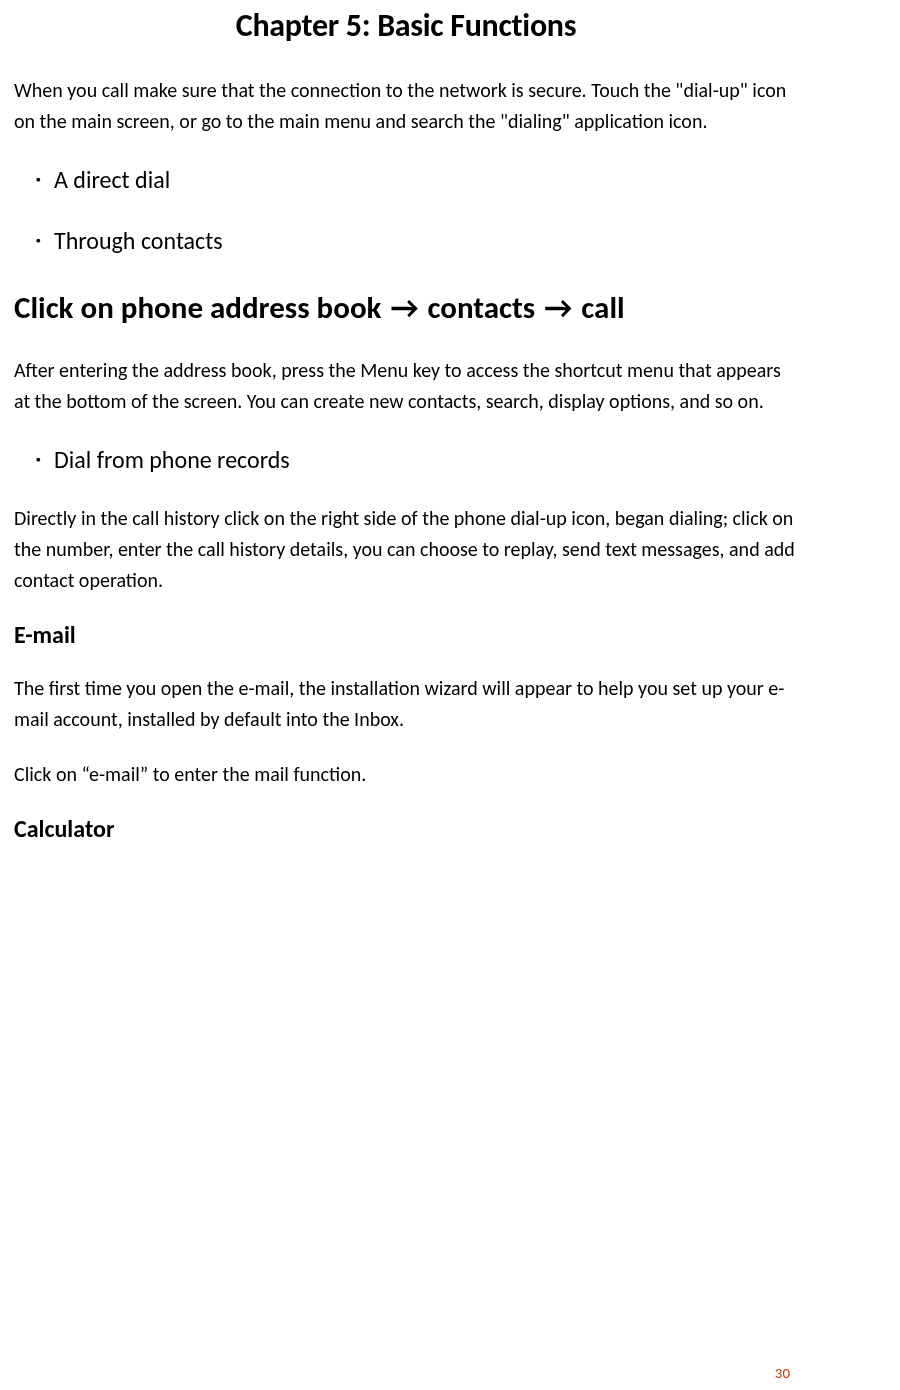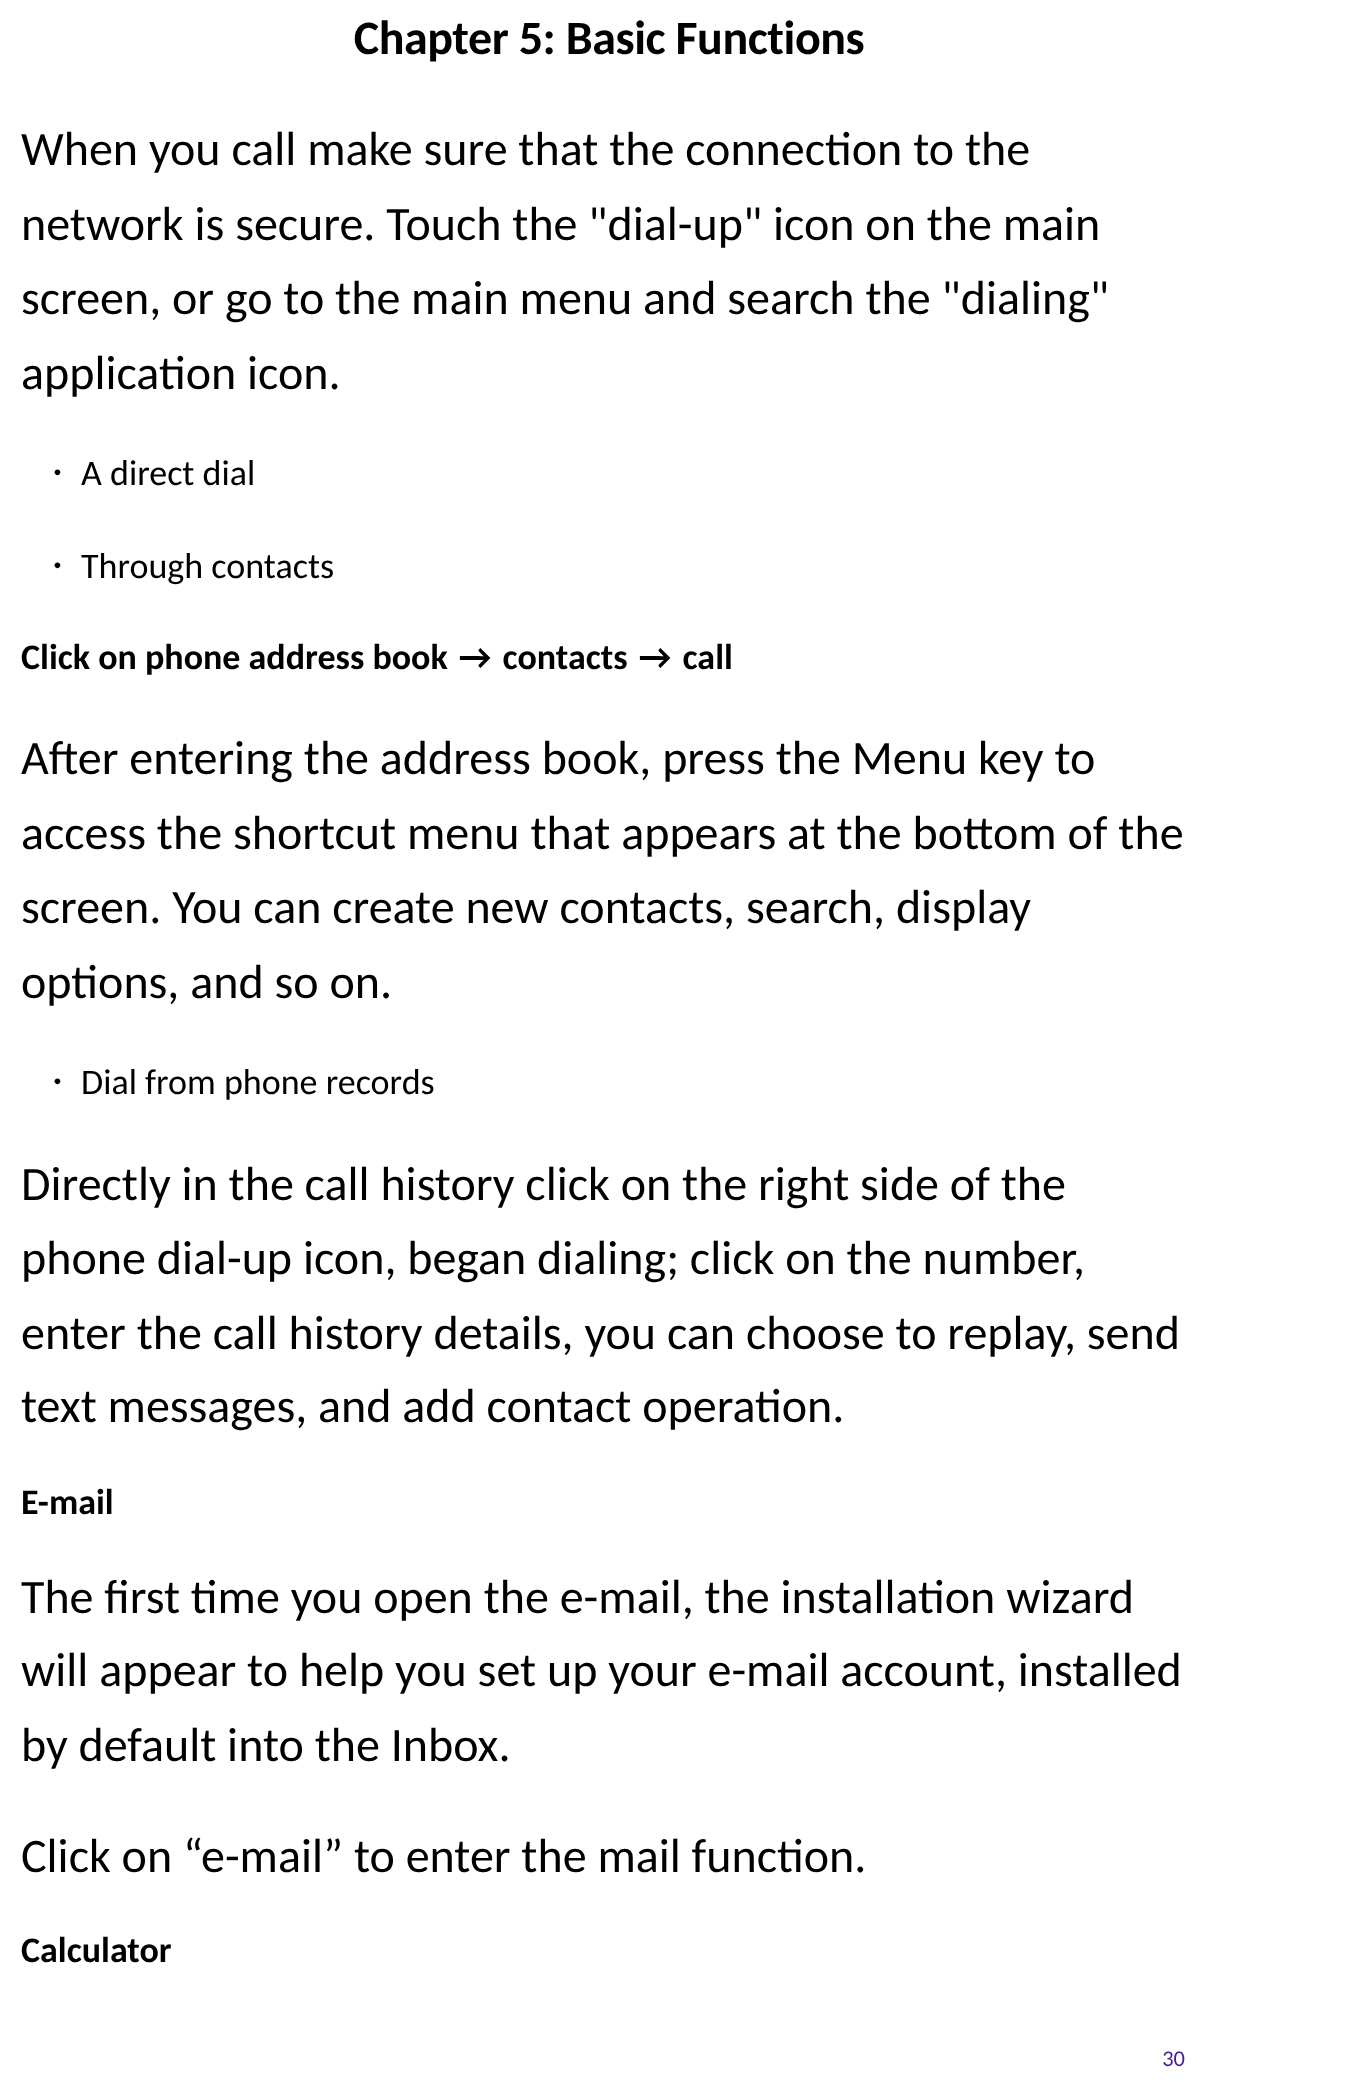--- a/index.html
+++ b/index.html
@@ -23,27 +23,27 @@
     text-align: center;
     margin: 0 0 30px 0;
     letter-spacing: -0.3px;
   }
   h2.section-heading {
     font-size: 24px;
     font-weight: 700;
     margin: 0 0 24px 0;
   }
   p.body-para {
-    font-size: 32px;
+    font-size: 20px;
     line-height: 1.55;
     margin: 0 0 24px 0;
     font-weight: 400;
   }
   p.bold-para {
-    font-size: 24px;
+    font-size: 31px;
     line-height: 1.55;
     margin: 0 0 24px 0;
     font-weight: 700;
   }
   .bullet-line {
     font-size: 24px;
     line-height: 1.55;
     margin: 0 0 24px 0;
     padding-left: 12px;
   }
@@ -54,21 +54,21 @@
   }
   .arrow {
     display: inline-block;
     padding: 0 2px;
   }
   .page-number {
     position: absolute;
     bottom: 8px;
     right: 22px;
     font-size: 15px;
-    color: #4c1d95;
+    color: #c2410c;
   }
 </style>
 </head>
 <body>
 
 <div class="page">
 
   <h1 class="chapter-title">Chapter 5: Basic Functions</h1>
 
 

